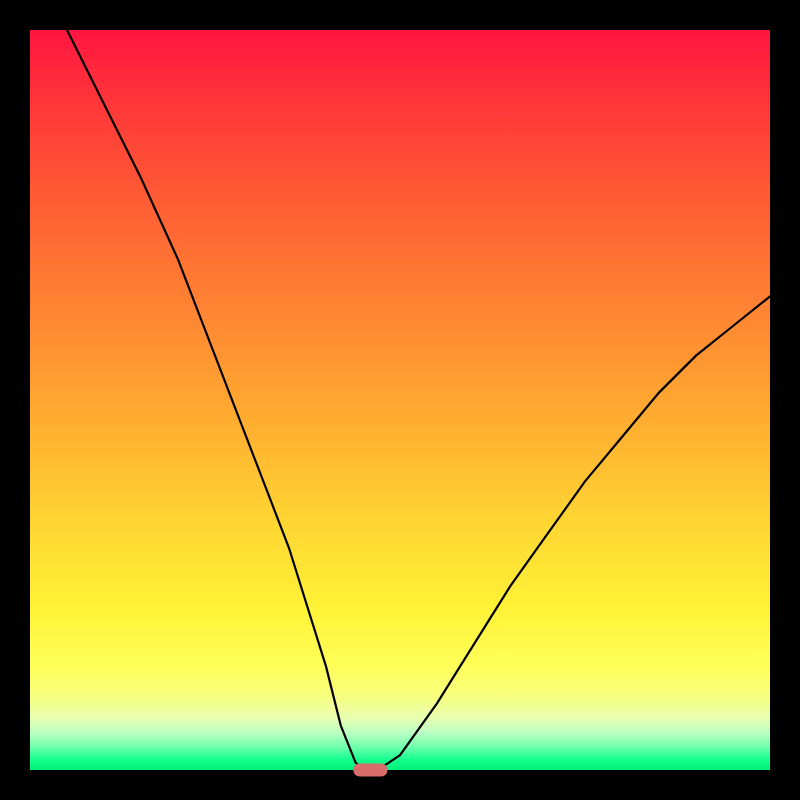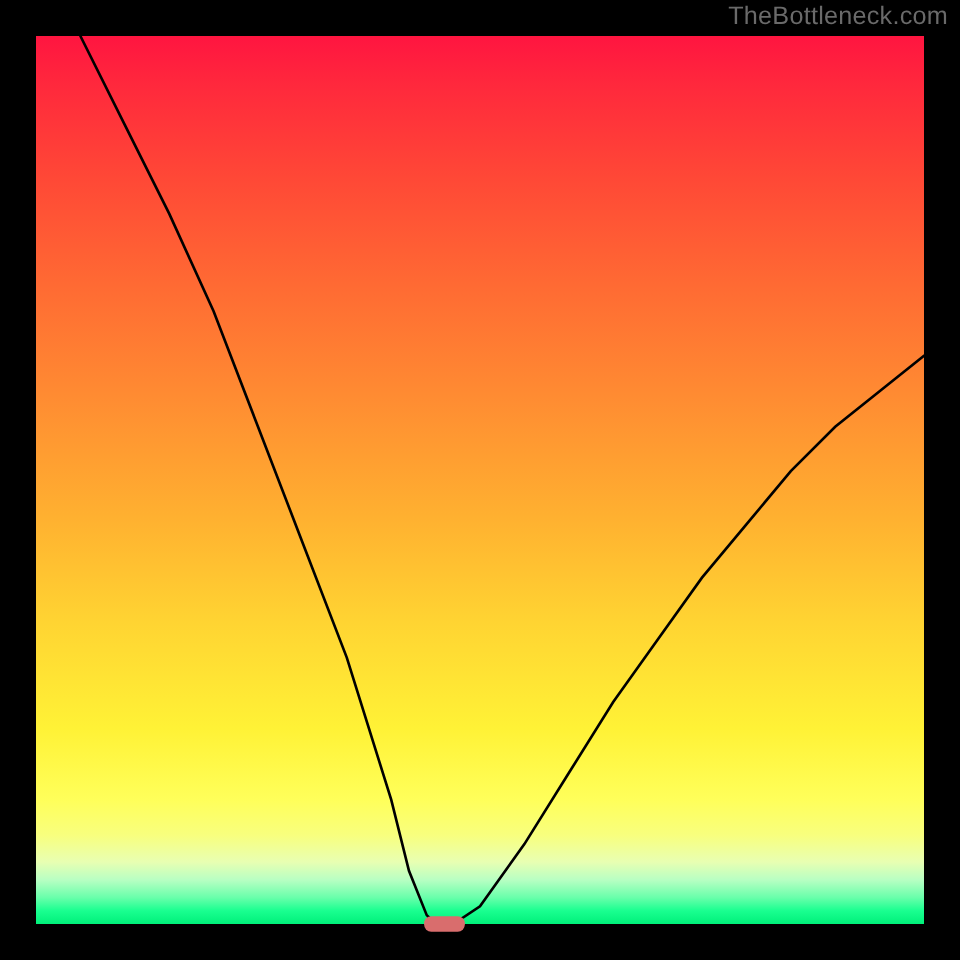--- a/index.html
+++ b/index.html
@@ -71,21 +71,20 @@
     stroke-linecap: round;
   }
   .trough {
     fill: #d96d6d;
   }
 </style>
 </head>
 <body>
 
 <div class="stage">
-  <div class="watermark">TheBottleneck.com</div>
 
   <div class="plot">
     <svg viewBox="0 0 740 740">
 
       <path class="curve" id="curve-path" d="M37.0 0.0 L74.0 74.0 L111.0 148.0 L148.0 229.4 L185.0 325.6 L222.0 421.8 L259.0 518.0 L296.0 636.4 L310.8 695.6 L325.6 732.6 L333.0 740.0 L347.8 740.0 L370.0 725.2 L407.0 673.4 L444.0 614.2 L481.0 555.0 L518.0 503.2 L555.0 451.4 L592.0 407.0 L629.0 362.6 L666.0 325.6 L703.0 296.0 L740.0 266.4" stroke="#000000"></path>
 
       <rect class="trough" id="trough-marker" rx="6" ry="6" x="323.4" y="733.5" width="34" height="13" fill="#d96d6d"></rect>
     </svg>
   </div>
 </div>

